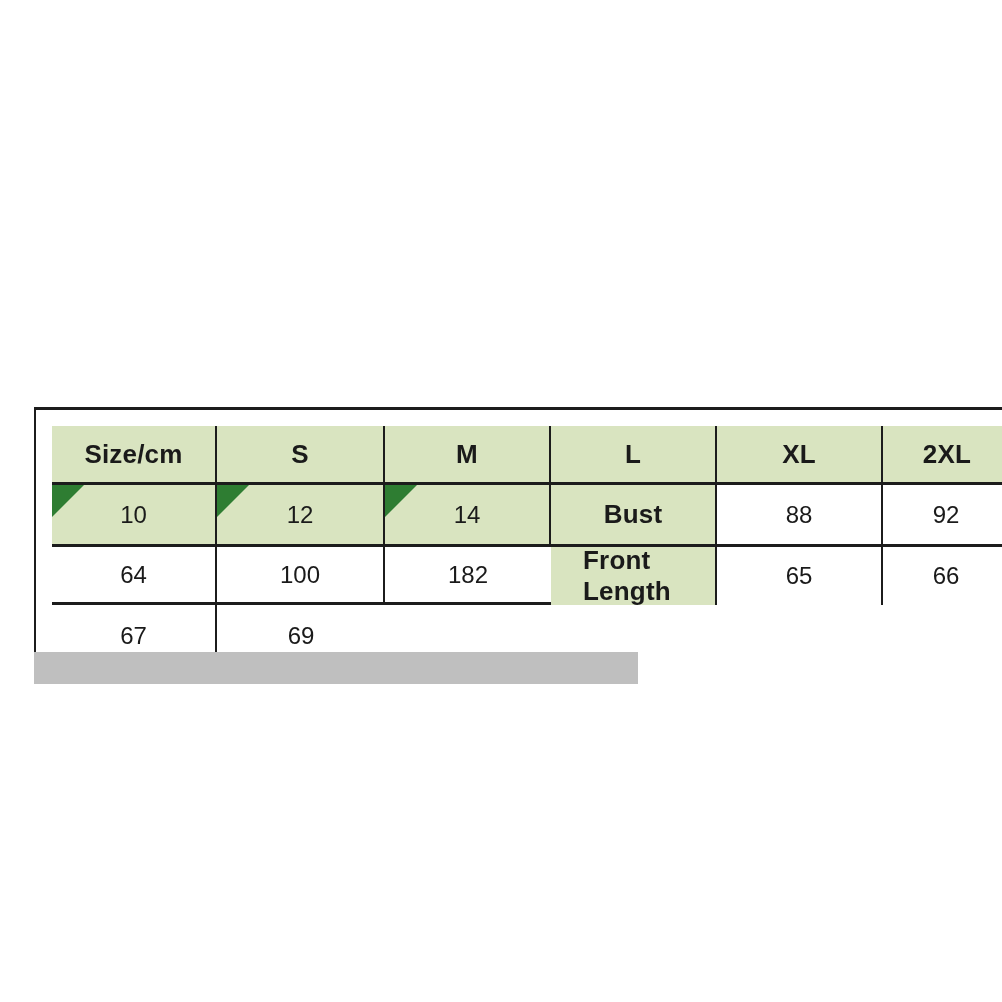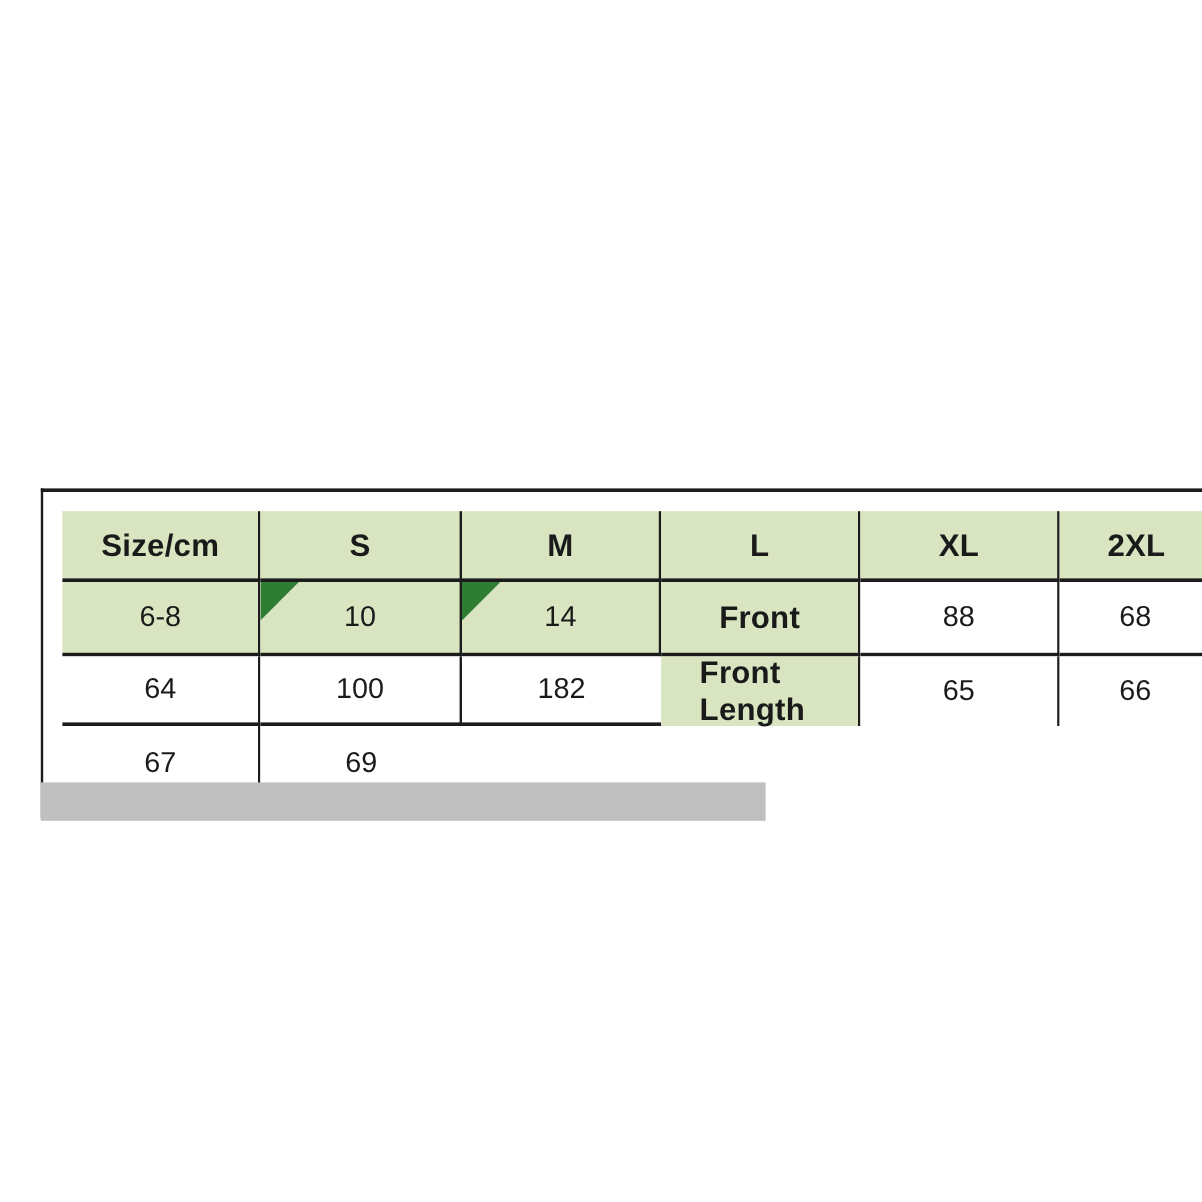--- a/index.html
+++ b/index.html
@@ -88,39 +88,40 @@
       <span>L</span>
     </div>
     <div class="cell green bold">
       <span>XL</span>
     </div>
     <div class="cell green bold last-col">
       <span>2XL</span>
     </div>
 
     <div class="cell green val">
-      <span>6-8</span>
+      <span class="flag-tl"></span>
+      <span>10</span>
     </div>
     <div class="cell green val">
       <span class="flag-tl"></span>
-      <span>10</span>
+      <span>12</span>
     </div>
     <div class="cell green val">
       <span class="flag-tl"></span>
       <span>14</span>
     </div>
 
     <div class="cell green bold">
-      <span>Front</span>
+      <span>Bust</span>
     </div>
     <div class="cell val">
       <span>88</span>
     </div>
     <div class="cell val">
-      <span>68</span>
+      <span>92</span>
     </div>
     <div class="cell val">
       <span>64</span>
     </div>
     <div class="cell val">
       <span>100</span>
     </div>
     <div class="cell val last-col">
       <span>182</span>
     </div>

